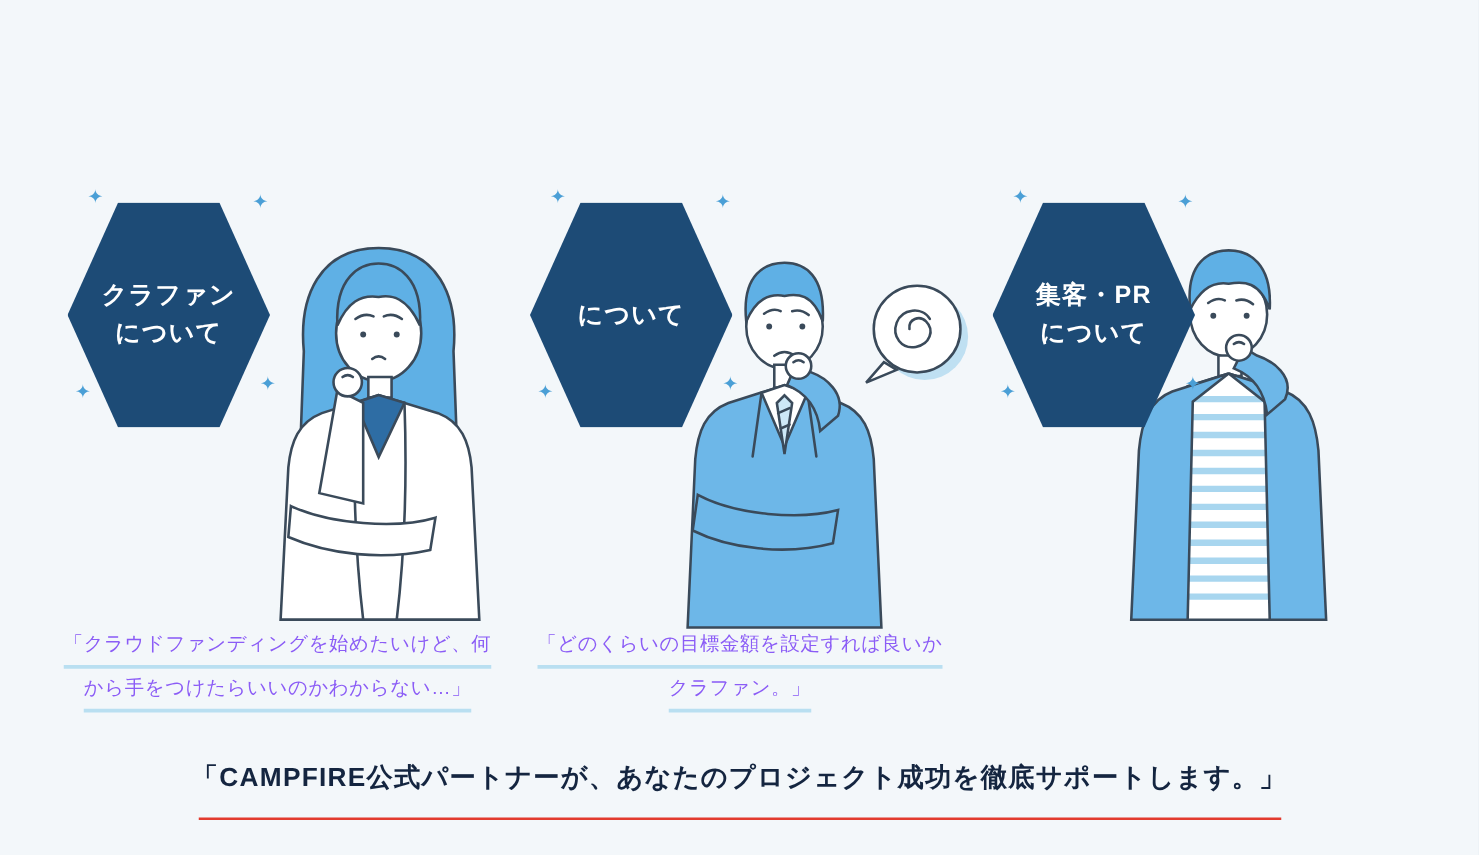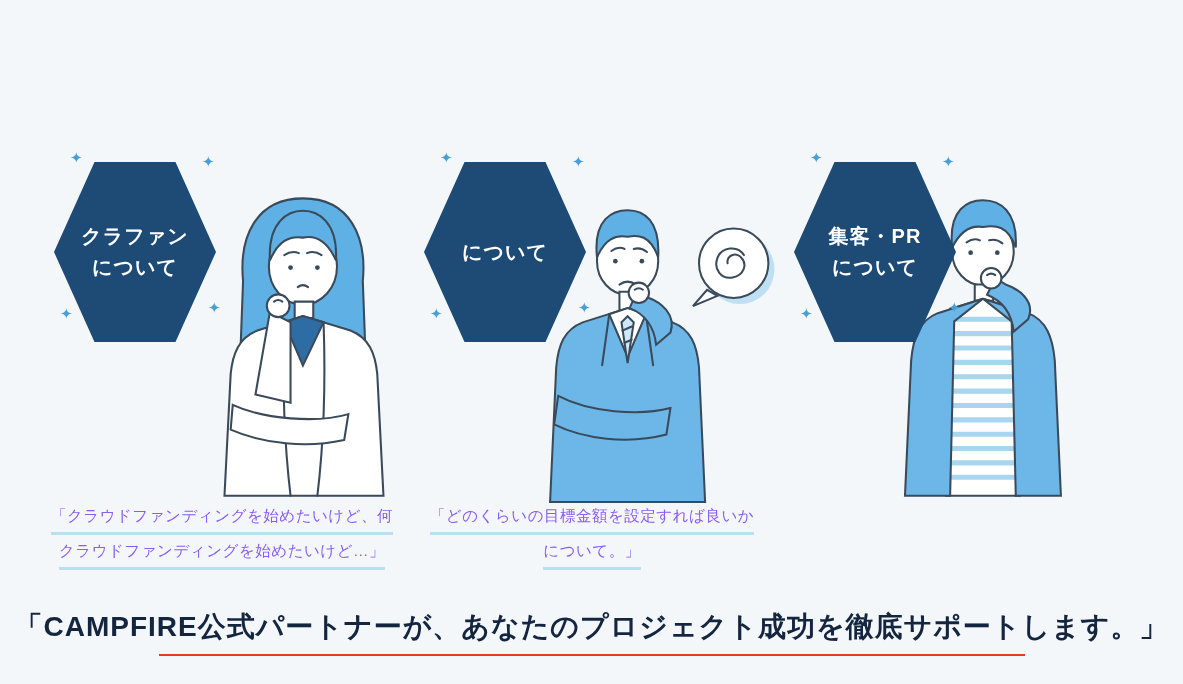--- a/index.html
+++ b/index.html
@@ -108,21 +108,21 @@
   
   .footer-wrap {
     position: absolute;
     top: 608px;
     left: 0;
     width: 100%;
     text-align: center;
   }
   .footer-text {
     display: inline-block;
-    font-size: 28px;
+    font-size: 21px;
     font-weight: bold;
     letter-spacing: 1px;
     color: #142540;
   }
   .footer-line {
     position: absolute;
     top: 654px;
     left: 50%;
     transform: translateX(-50%);
     width: 866px;
@@ -174,21 +174,21 @@
 
       <path d="M40 212 C70 226 122 230 152 221 L148 246 C112 254 70 250 38 236 Z" fill="#ffffff" stroke="#3a4a5a" stroke-width="2"></path>
 
       <path d="M76 122 L62 202 L96 210 L96 132 Z" fill="#ffffff" stroke="#3a4a5a" stroke-width="2"></path>
       <circle cx="84" cy="116" r="11" fill="#ffffff" stroke="#3a4a5a" stroke-width="2"></circle>
       <path class="ln" d="M80 112 q4 -3 8 0"></path>
     </svg>
 
     <div class="caption">
       <span class="caption-line">「クラウドファンディングを始めたいけど、何</span><br>
-      <span class="caption-line">クラウドファンディングを始めたいけど…」</span>
+      <span class="caption-line">から手をつけたらいいのかわからない…」</span>
     </div>
   </div>
 
   <div class="card card2">
     <span class="sparkle sp-tl">✦</span>
     <span class="sparkle sp-tr">✦</span>
     <span class="sparkle sp-bl">✦</span>
     <span class="sparkle sp-br">✦</span>
 
     <div class="hexagon">
@@ -228,21 +228,21 @@
 
       <path d="M52 192 C82 208 132 212 162 204 L158 230 C120 240 76 234 48 220 Z" fill="#6db7e8" stroke="#3a4a5a" stroke-width="2"></path>
 
       <path d="M162 130 C168 112 152 100 141 96 L129 90 L122 106 C137 112 146 124 148 142 Z" fill="#6db7e8" stroke="#3a4a5a" stroke-width="2"></path>
       <circle cx="131" cy="91" r="10" fill="#ffffff" stroke="#3a4a5a" stroke-width="2"></circle>
       <path class="ln" d="M127 88 q4 -3 8 0"></path>
     </svg>
 
     <div class="caption">
       <span class="caption-line">「どのくらいの目標金額を設定すれば良いか</span><br>
-      <span class="caption-line">について。」</span>
+      <span class="caption-line">クラファン。」</span>
     </div>
   </div>
 
   <div class="card card3">
     <span class="sparkle sp-tl">✦</span>
     <span class="sparkle sp-tr">✦</span>
     <span class="sparkle sp-bl">✦</span>
     <span class="sparkle sp-br">✦</span>
 
     <div class="hexagon">

